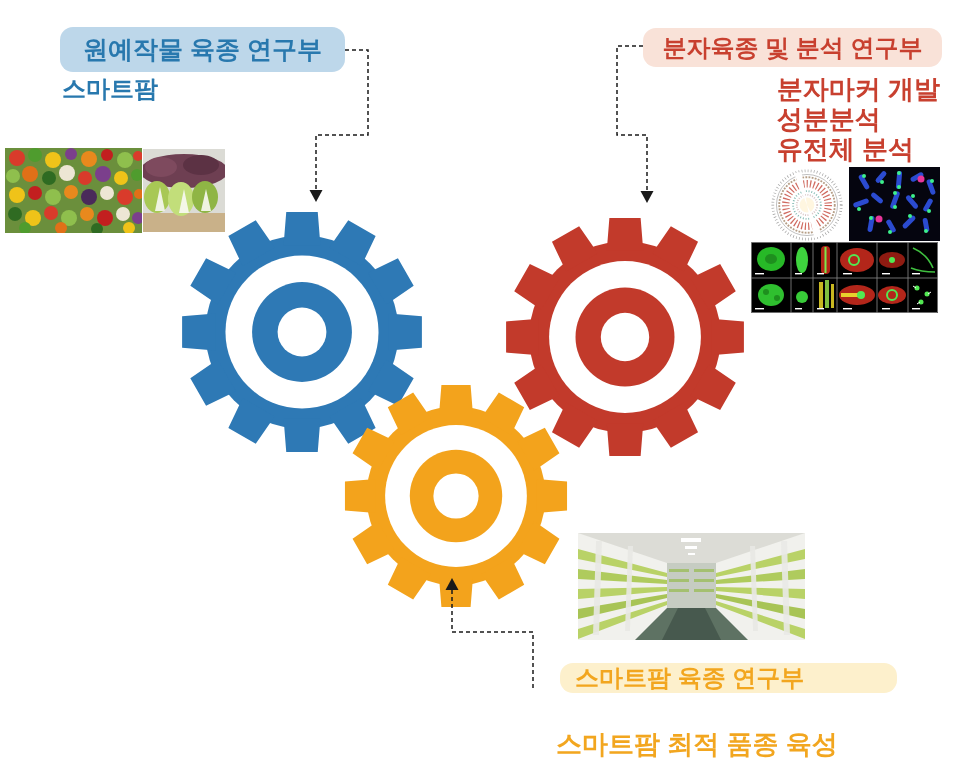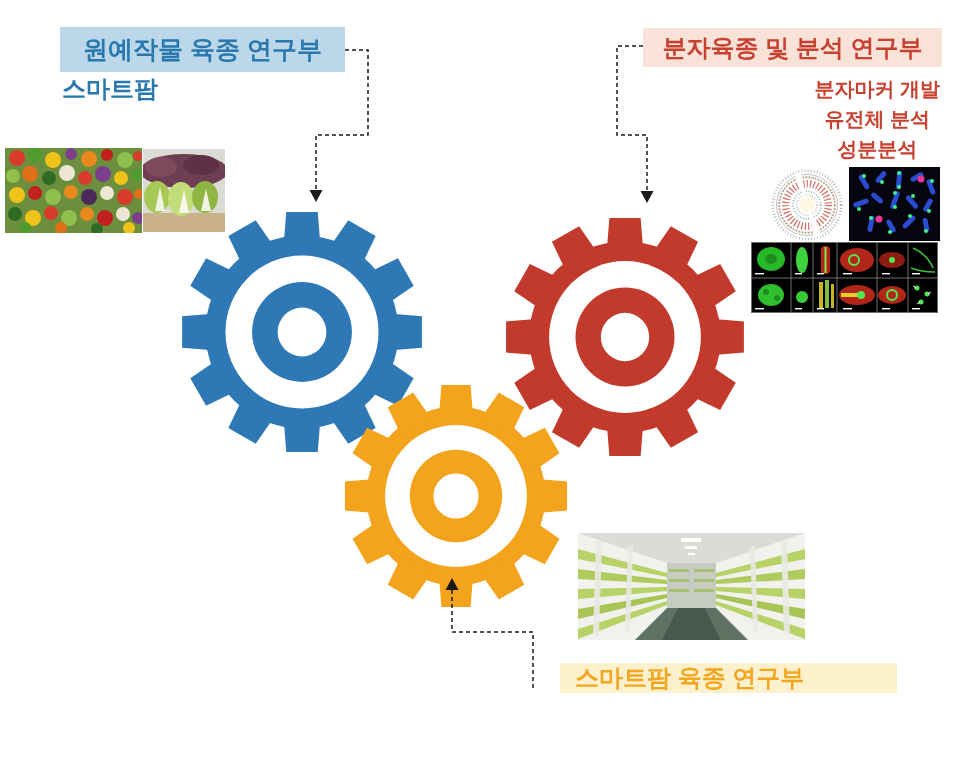--- a/index.html
+++ b/index.html
@@ -5,26 +5,26 @@
   :root{
     --hort-accent:#2E79B5; --hort-bg:#BDD7EA; --hort-text:#2878AE;
     --mol-accent:#C23A2B;  --mol-bg:#F9E2D8;  --mol-text:#C8402F;
     --sf-accent:#F3A31C;   --sf-bg:#FDF0CC;   --sf-text:#F2A61F;
     --connector:#1A1A1A;
   }
   html,body{margin:0;padding:0;background:#fff;}
   body{font-family:"Liberation Sans","DejaVu Sans",sans-serif;}
   #canvas{position:relative;width:969px;height:780px;background:#fff;overflow:hidden;}
   .abs{position:absolute;}
-  .hdr{display:flex;align-items:center;font-weight:bold;white-space:nowrap;}
+  .hdr{display:flex;align-items:center;font-weight:bold;white-space:nowrap;border-radius:13px;}
   .hdr.center{justify-content:center;}
   #hort-box{left:60px;top:27px;width:285px;height:45px;background:var(--hort-bg);color:var(--hort-text);font-size:25px;}
   #hort-desc{left:62px;top:74px;color:var(--hort-text);font-weight:bold;font-size:24px;line-height:29px;}
   #mol-box{left:643px;top:28px;width:299px;height:39px;background:var(--mol-bg);color:var(--mol-text);font-size:24px;}
-  #mol-desc{right:29px;top:74px;color:var(--mol-text);font-weight:bold;font-size:20px;line-height:30px;text-align:center;}
+  #mol-desc{right:29px;top:74px;color:var(--mol-text);font-weight:bold;font-size:26px;line-height:30px;text-align:left;}
   #sf-box{left:560px;top:663px;width:337px;height:30px;background:var(--sf-bg);color:var(--sf-text);font-size:24px;padding-left:15px;box-sizing:border-box;}
   #sf-desc{left:556px;top:727px;color:var(--sf-text);font-weight:bold;font-size:26px;white-space:nowrap;}
   .gear{display:block;}
   .gear.hort .gbody{fill:var(--hort-accent);}
   .gear.mol  .gbody{fill:var(--mol-accent);}
   .gear.sf   .gbody{fill:var(--sf-accent);}
   #connector-layer{left:0;top:0;pointer-events:none;z-index:6;}
   #connector-layer polyline{fill:none;stroke:var(--connector);stroke-width:1.5;stroke-dasharray:4 3;}
   #connector-layer path{fill:var(--connector);stroke:none;}
   .photo{display:block;}
@@ -105,22 +105,22 @@
     <circle r="69" fill="#fff"></circle>
     <circle class="gbody" r="45" style="fill:var(--hort-accent)"></circle>
     <circle r="22" fill="#fff"></circle>
   </svg>
 
   <div class="abs hdr center" id="mol-box">
     <span>분자육종 및 분석 연구부</span>
   </div>
   <div class="abs" id="mol-desc">
     <div>분자마커 개발</div>
+    <div>성분분석</div>
     <div>유전체 분석</div>
-    <div>성분분석</div>
   </div>
 
   <svg class="abs photo" style="left:770px;top:168px" width="74" height="74" viewBox="0 0 80 80">
     <rect width="80" height="80" fill="#fff"></rect>
     <circle cx="40" cy="40" r="37" fill="none" stroke="#9A9A9A" stroke-width="3" stroke-dasharray="0.7 2.6"></circle>
     <circle cx="40" cy="40" r="33" fill="none" stroke="#BBB" stroke-width="1"></circle>
     <circle cx="40" cy="40" r="30" fill="none" stroke="#B59E86" stroke-width="2" stroke-dasharray="2 1.4"></circle>
     <circle cx="40" cy="40" r="23" fill="none" stroke="#C0392B" stroke-width="8" stroke-dasharray="1.3 2.4" opacity="0.75"></circle>
     <circle cx="40" cy="40" r="15" fill="none" stroke="#7FB8B0" stroke-width="2" stroke-dasharray="1 2"></circle>
     <circle cx="40" cy="40" r="11" fill="none" stroke="#D6C2C2" stroke-width="2" stroke-dasharray="1 1.6"></circle>
@@ -311,20 +311,21 @@
       <polygon points="18,8 24,8 21,102 15,102"></polygon>
       <polygon points="50,13 55,13 52,98 47,98"></polygon>
       <polygon points="203,8 209,8 212,102 206,102"></polygon>
       <polygon points="172,13 177,13 180,98 175,98"></polygon>
     </g>
   </svg>
 
   <div class="abs hdr" id="sf-box">
     <span>스마트팜 육종 연구부</span>
   </div>
+  <div class="abs" id="sf-desc">스마트팜 최적 품종 육성</div>
 
   <svg class="abs" id="connector-layer" width="969" height="780" viewBox="0 0 969 780">
     <g>
       <polyline points="345,50 368,50 368,135 316,135 316,190"></polyline>
       <path d="M309.5,190 L322.5,190 L316,202 Z"></path>
     </g>
     <g>
       <polyline points="643,46 617,46 617,135 647,135 647,191"></polyline>
       <path d="M640.5,191 L653.5,191 L647,203 Z"></path>
     </g>

